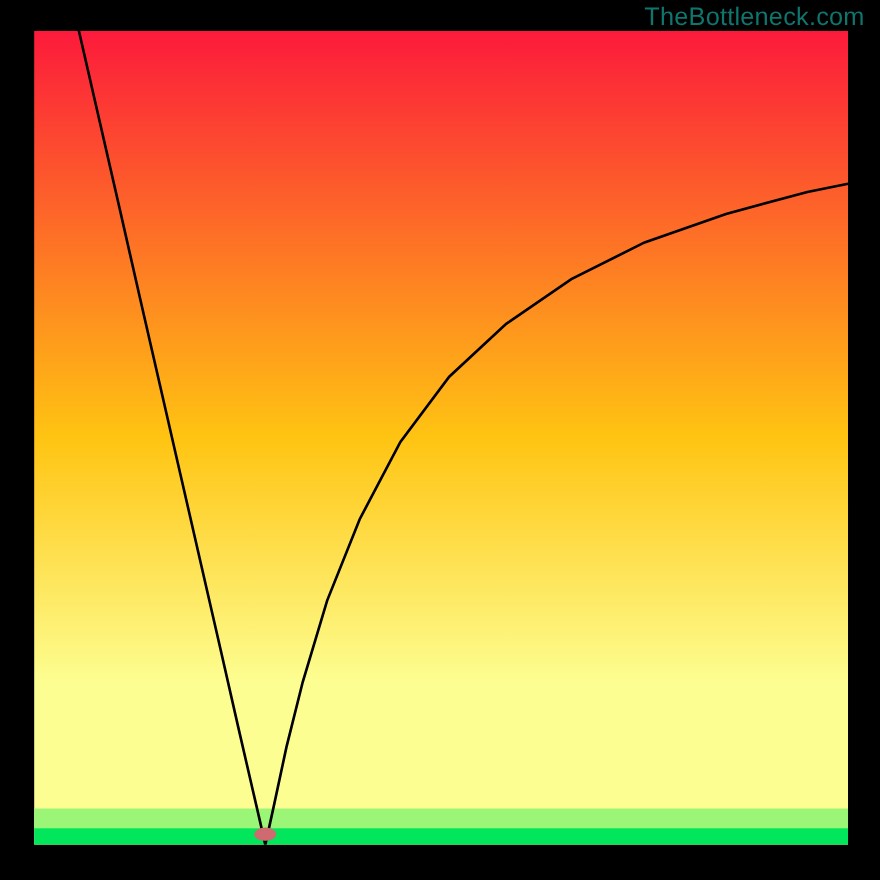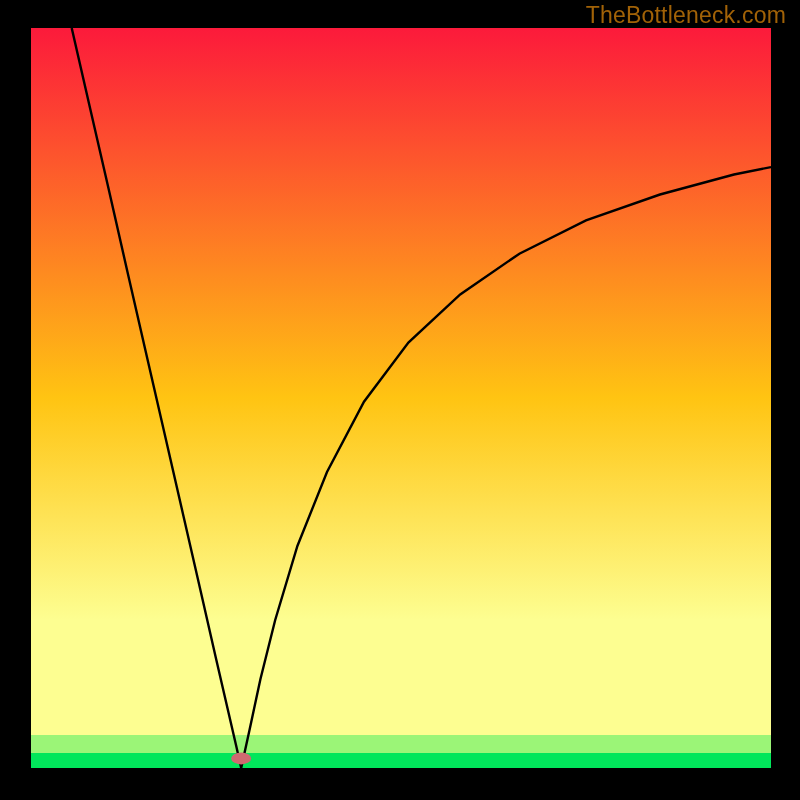--- a/index.html
+++ b/index.html
@@ -13,21 +13,21 @@
   }
   .stage {
     position: relative;
     width: 800px;
     height: 800px;
   }
   .watermark {
     position: absolute;
     top: 2px;
     right: 14px;
-    color: #a16207;
+    color: #0f766e;
     font-size: 23px;
     letter-spacing: 0.2px;
     z-index: 10;
   }
   svg {
     position: absolute;
     inset: 0;
   }
 </style>
 </head>

